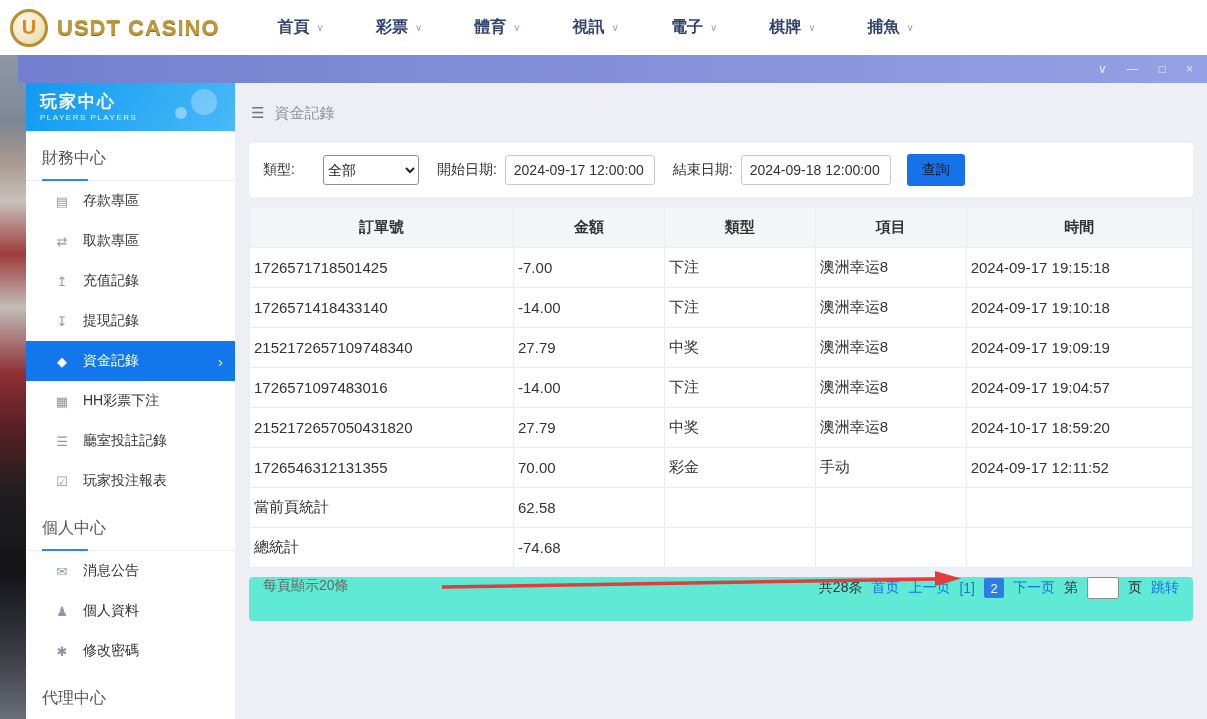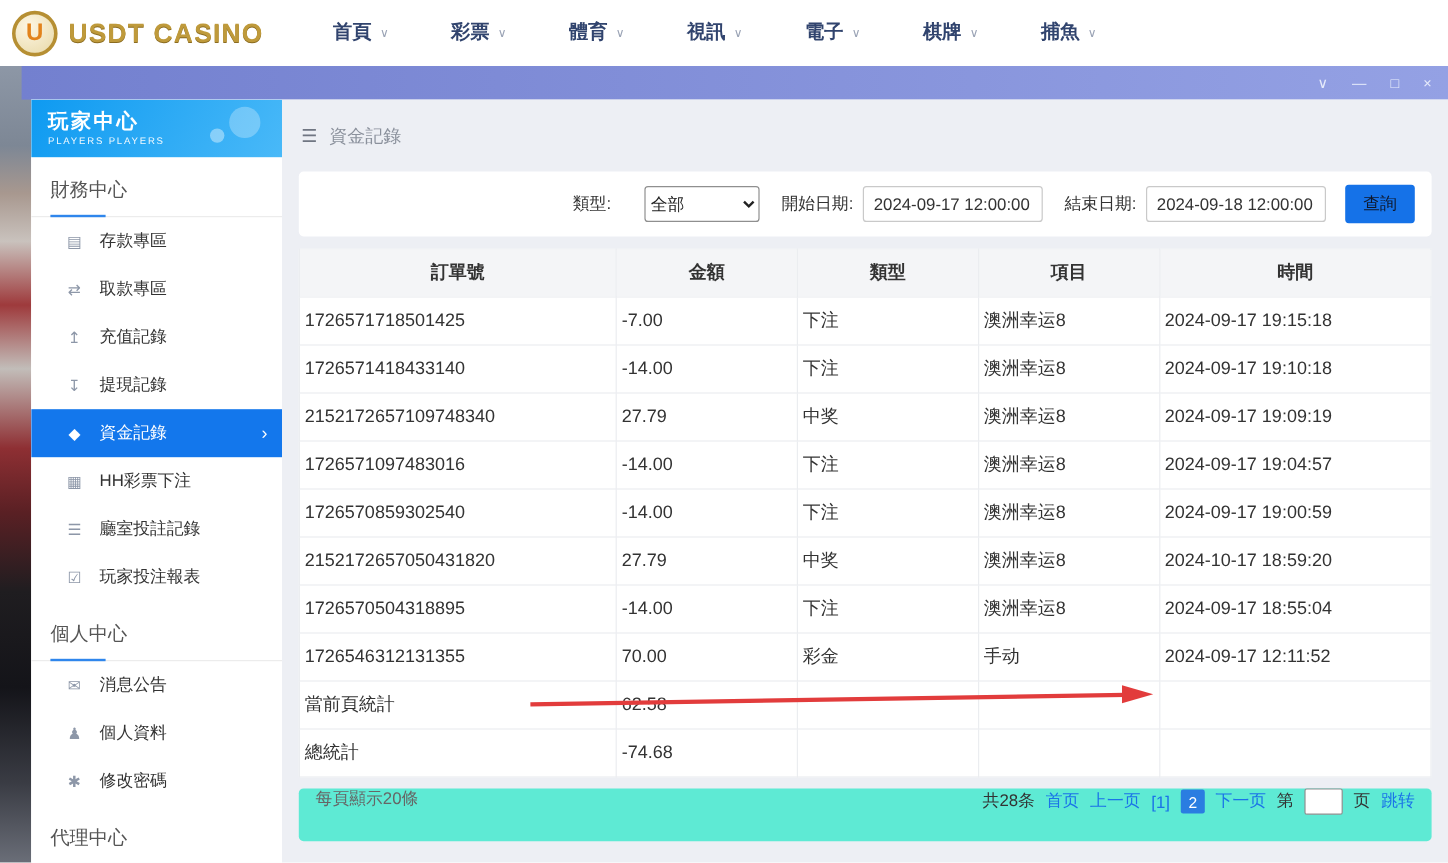--- a/index.html
+++ b/index.html
@@ -41,21 +41,21 @@
   .sb-icon { width:16px; text-align:center; color:#8d97a8; font-size:13px; }
   .sb-item.active { background:#1377ec; color:#fff; }
   .sb-item.active .sb-icon { color:#fff; }
   .active-chev { margin-left:auto; margin-right:12px; font-size:15px; color:#fff; }
 
   
   .main { flex:1; background:#edeff4; position:relative; overflow:hidden; }
   .breadcrumb { height:60px; display:flex; align-items:center; gap:10px; padding-left:16px; color:#8b919c; font-size:15px; }
   .bc-icon { color:#707682; font-size:15px; cursor:pointer; }
 
-  .filter-card { margin:0 14px 10px; background:#fff; border-radius:4px; padding:11px 14px; display:flex; align-items:center; gap:8px; font-size:14px; color:#333;justify-content:flex-end; }
+  .filter-card { margin:0 14px 10px; background:#fff; border-radius:4px; padding:11px 14px; display:flex; align-items:center; gap:8px; font-size:14px; color:#333; }
   .f-label { margin-left:10px; }
   .f-label:first-child { margin-left:0; }
   .type-select { height:30px; width:96px; border:1px solid #8f8f8f; border-radius:3px; font-size:14px; color:#222; background:#fff;margin-left:20px; }
   .date-input { height:30px; width:150px; border:1px solid #c9c9c9; border-radius:3px; padding:0 8px; font-size:14px; color:#333; }
   .search-btn { height:32px; padding:0 15px; background:#1572e8; color:#0f172a; border:none; border-radius:3px; font-size:14px; margin-left:8px; cursor:pointer; }
 
   .table-wrap { margin:0 14px; }
   table.data { width:100%; border-collapse:collapse; background:#fff; table-layout:fixed; }
   .data th, .data td { border:1px solid #ebedf0; height:40px; font-size:15px; color:#333; padding:0 4px; overflow:hidden; white-space:nowrap; }
   .data th { background:#f4f5f7; font-weight:bold; }
@@ -245,39 +245,25 @@
                 <td>2024-09-17 19:09:19</td>
               </tr>
               <tr>
                 <td>1726571097483016</td>
                 <td>-14.00</td>
                 <td>下注</td>
                 <td>澳洲幸运8</td>
                 <td>2024-09-17 19:04:57</td>
               </tr>
               <tr>
-                <td>1726570859302540</td>
-                <td>-14.00</td>
-                <td>下注</td>
-                <td>澳洲幸运8</td>
-                <td>2024-09-17 19:00:59</td>
-              </tr>
-              <tr>
                 <td>2152172657050431820</td>
                 <td>27.79</td>
                 <td>中奖</td>
                 <td>澳洲幸运8</td>
                 <td>2024-10-17 18:59:20</td>
-              </tr>
-              <tr>
-                <td>1726570504318895</td>
-                <td>-14.00</td>
-                <td>下注</td>
-                <td>澳洲幸运8</td>
-                <td>2024-09-17 18:55:04</td>
               </tr>
               <tr>
                 <td>1726546312131355</td>
                 <td>70.00</td>
                 <td>彩金</td>
                 <td>手动</td>
                 <td>2024-09-17 12:11:52</td>
               </tr>
               <tr>
                 <td>當前頁統計</td>

